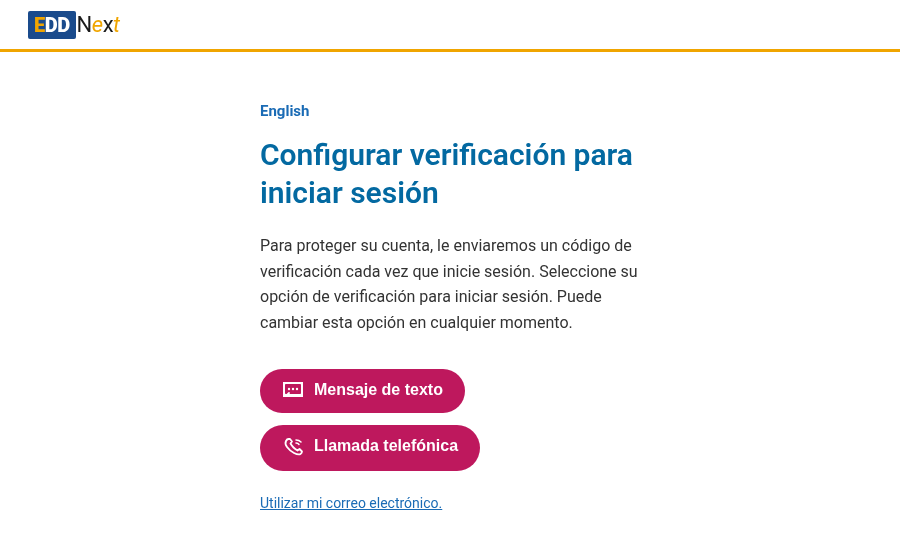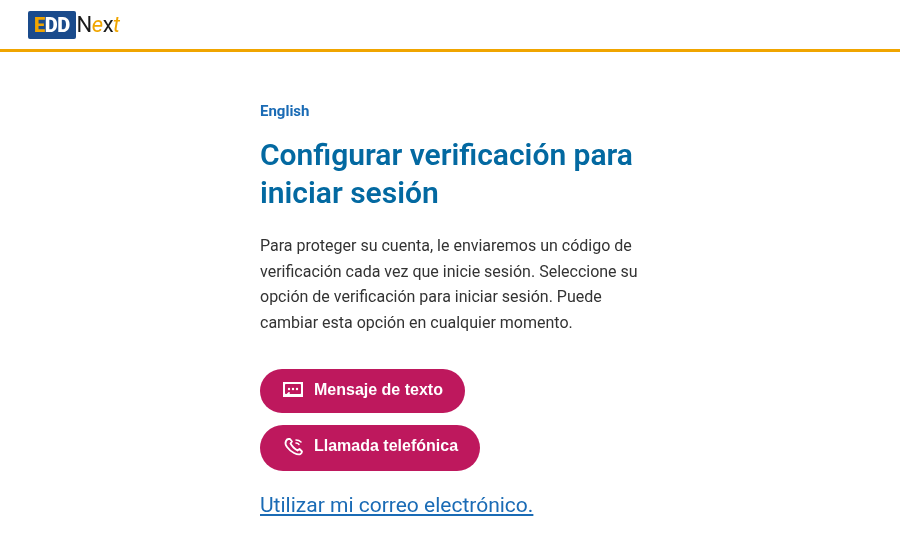--- a/index.html
+++ b/index.html
@@ -114,21 +114,21 @@
     }
 
     .btn-icon {
       font-size: 18px;
       display: flex;
       align-items: center;
     }
 
     .email-link {
       color: #1a6bb5;
-      font-size: 21px;
+      font-size: 14px;
       text-decoration: underline;
       cursor: pointer;
     }
 
     
     .icon-chat {
       display: inline-flex;
       align-items: center;
     }
 

